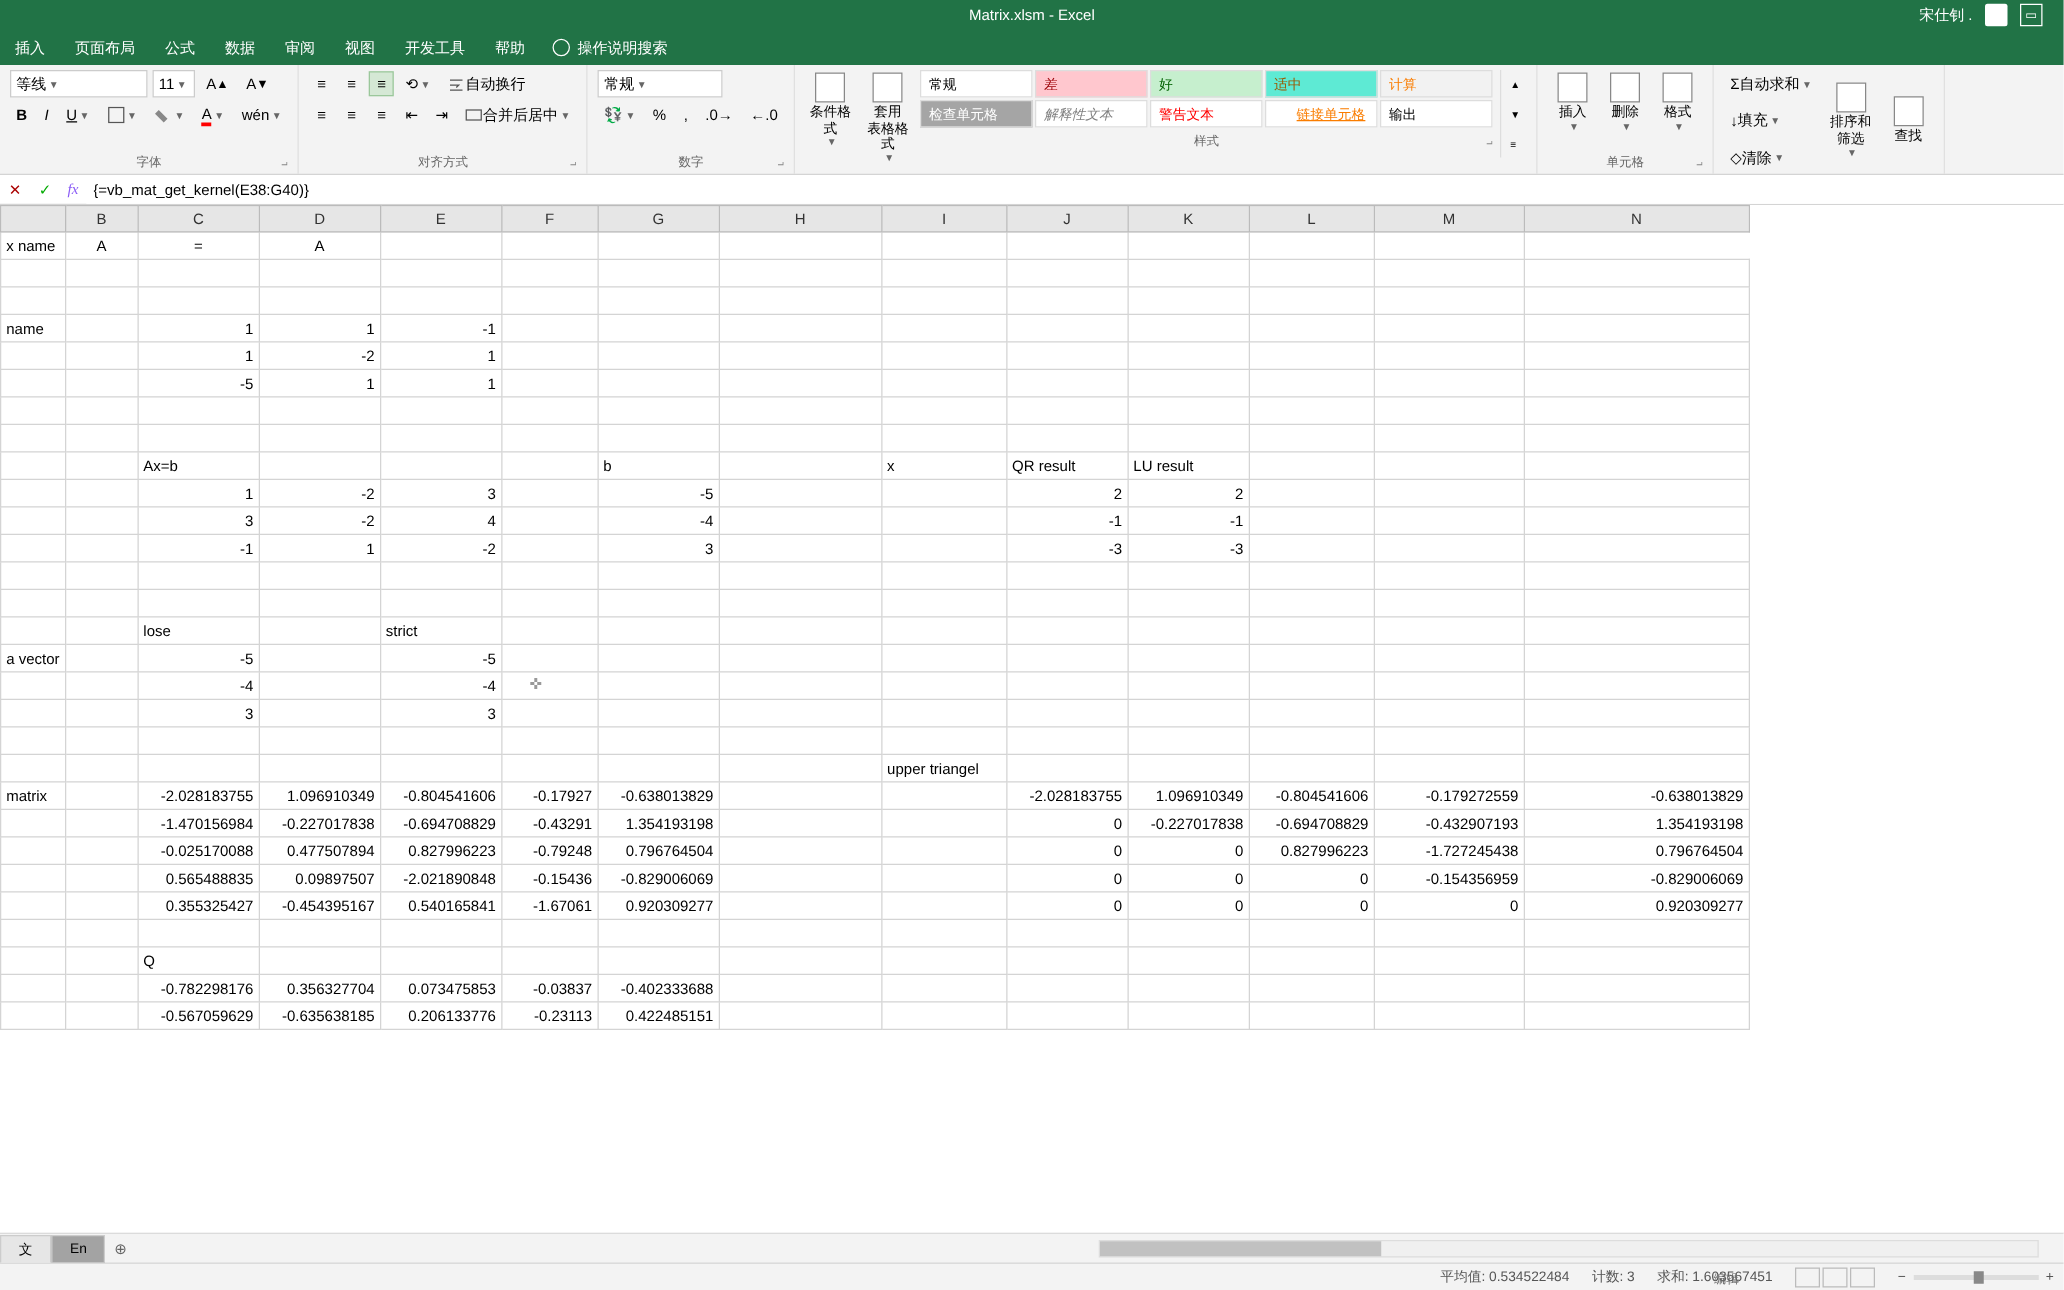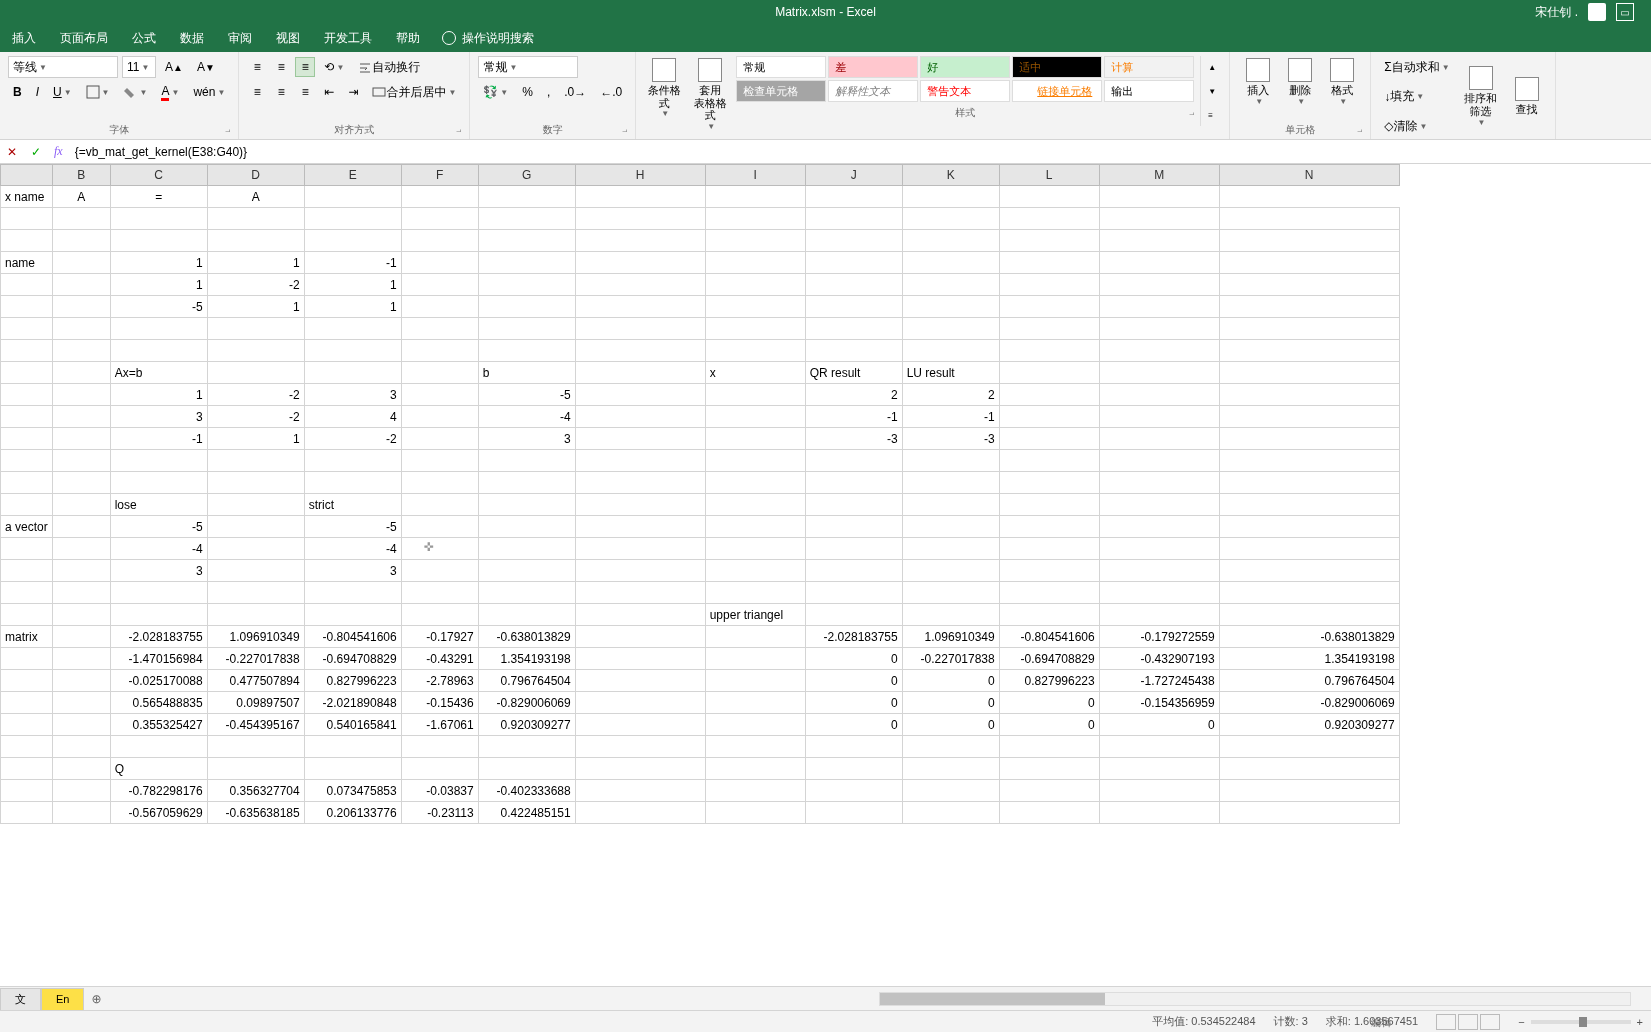--- a/index.html
+++ b/index.html
@@ -31,21 +31,21 @@
 .align-btn.active { background: #d5e8d5; border: 1px solid #9bc79b; }
 .big-btn { display: flex; flex-direction: column; align-items: center; justify-content: center; width: 40px; padding: 2px; font-size: 11px; text-align: center; line-height: 1.15; }
 .big-icon { width: 24px; height: 24px; background: #fff; border: 1px solid #888; margin-bottom: 2px; }
 
 
 .styles-gallery { display: flex; flex-direction: column; gap: 2px; }
 .style-row { display: flex; gap: 2px; }
 .style-cell { width: 90px; height: 22px; border: 1px solid #ddd; display: flex; align-items: center; padding: 0 6px; font-size: 11px; background: #fff; }
 .style-bad { background: #ffc7ce; color: #9c0006; }
 .style-good { background: #c6efce; color: #006100; }
-.style-neutral { background: #000000; color: #9c5700; }
+.style-neutral { background: #5eead4; color: #9c5700; }
 .style-calc { background: #f2f2f2; color: #fa7d00; }
 .style-check { background: #a5a5a5; color: #fff; }
 .style-explain { color: #7f7f7f; font-style: italic; }
 .style-warn { color: #ff0000; }
 .style-link { color: #fa7d00; text-decoration: underline; padding-left: 24px; }
 
 
 .formula-bar { height: 24px; border-bottom: 1px solid #d4d4d4; display: flex; align-items: center; background: #fff; }
 .fb-btn { width: 24px; height: 24px; display: flex; align-items: center; justify-content: center; color: #666; }
 .fb-btn.x { color: #a00; }
@@ -72,21 +72,21 @@
 .col-J { width: 97px; }
 .col-K { width: 97px; }
 .col-L { width: 100px; }
 .col-M { width: 120px; }
 .col-N { width: 180px; }
 
 .cursor-marker { position: absolute; font-size: 12px; color: #999; pointer-events: none; }
 
 
 .sheet-tabs { height: 24px; border-top: 1px solid #d4d4d4; display: flex; align-items: center; background: #f3f3f3; }
-.sheet-tab { padding: 0 14px; height: 22px; display: flex; align-items: center; border: 1px solid #ccc; border-bottom: none; background: #fde047; font-size: 11px; }
+.sheet-tab { padding: 0 14px; height: 22px; display: flex; align-items: center; border: 1px solid #ccc; border-bottom: none; background: #a3a3a3; font-size: 11px; }
 .sheet-tab.inactive { background: #e6e6e6; }
 .sheet-add { width: 24px; height: 24px; display: flex; align-items: center; justify-content: center; color: #666; }
 .hscroll-track { flex: 1; margin: 0 20px; height: 14px; background: #f0f0f0; border: 1px solid #ddd; position: relative; }
 .hscroll-thumb { position: absolute; left: 0; top: 0; height: 12px; width: 30%; background: #c1c1c1; }
 
 
 .statusbar { height: 22px; background: #f3f3f3; border-top: 1px solid #d4d4d4; display: flex; align-items: center; justify-content: flex-end; padding: 0 8px; font-size: 11px; color: #555; gap: 18px; }
 .viewbtns { display: flex; gap: 2px; }
 .viewbtn { width: 20px; height: 16px; border: 1px solid #bbb; }
 .zoom { display: flex; align-items: center; gap: 6px; }
@@ -702,21 +702,21 @@
           <td>-0.694708829</td>
           <td>-0.432907193</td>
           <td>1.354193198</td>
         </tr>
   <tr>
           <td></td>
           <td></td>
           <td>-0.025170088</td>
           <td>0.477507894</td>
           <td>0.827996223</td>
-          <td>-2.78963</td>
+          <td>-0.79248</td>
           <td>0.796764504</td>
           <td></td>
           <td></td>
           <td>0</td>
           <td>0</td>
           <td>0.827996223</td>
           <td>-1.727245438</td>
           <td>0.796764504</td>
         </tr>
   <tr>

